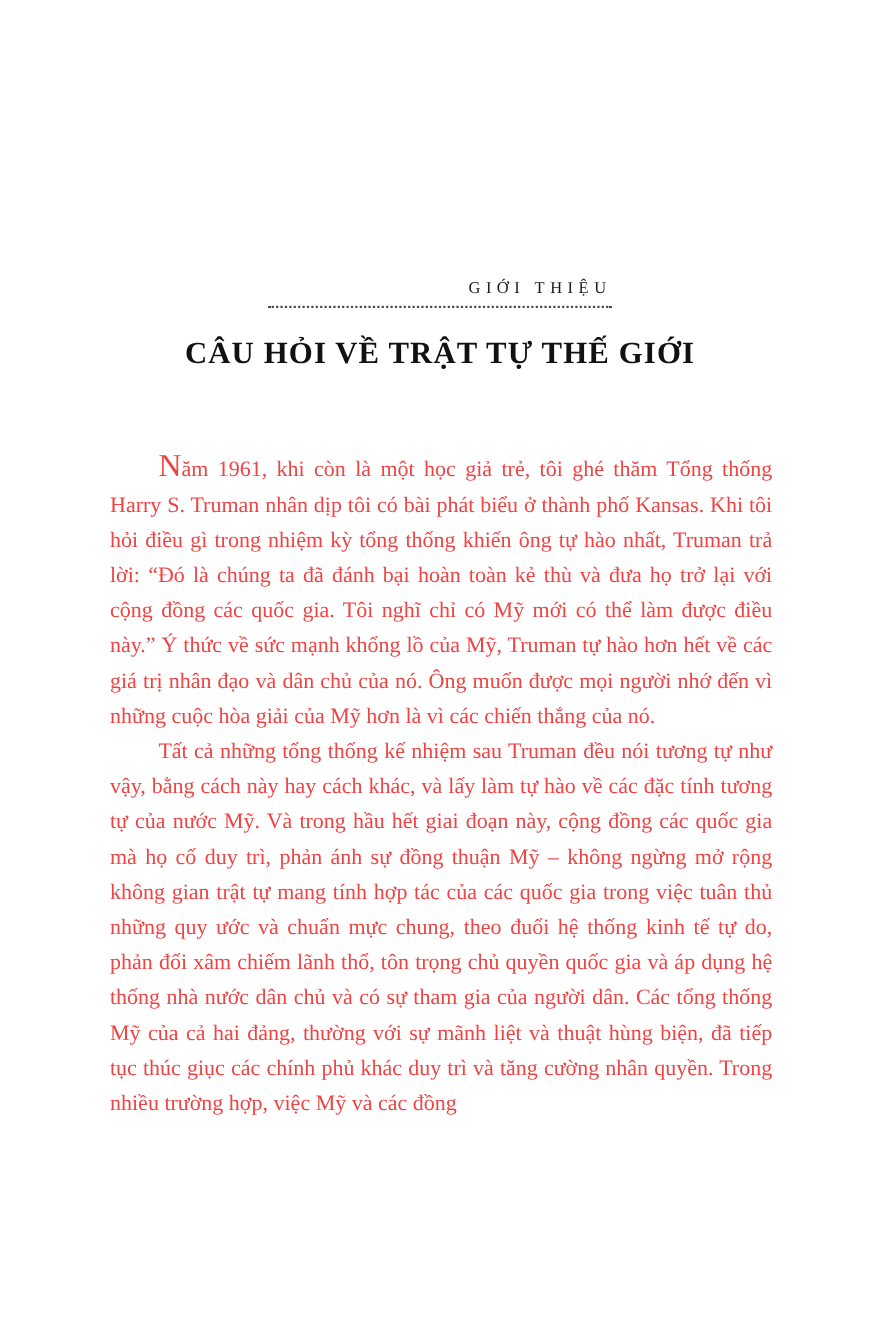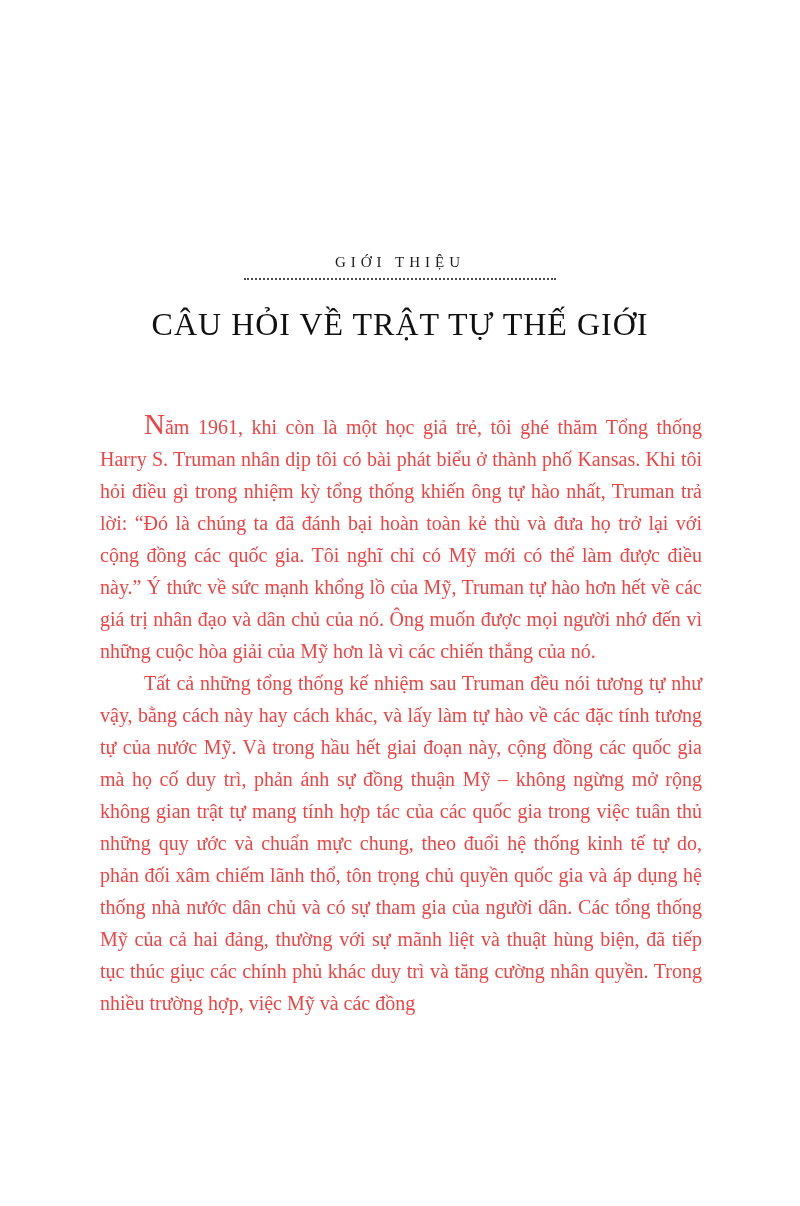--- a/index.html
+++ b/index.html
@@ -22,37 +22,37 @@
   }
   .section-label-wrap {
     position: absolute;
     top: 254px;
     left: 0;
     width: 100%;
   }
   .section-label {
     width: 312px;
     margin: 0 auto;
-    text-align: center;
+    text-align: right;
     border-bottom: 2px dotted #4a4a4a;
     padding-bottom: 7px;
     font-size: 15px;
     letter-spacing: 5px;
     color: #1c1c1c;
   }
   .chapter-title {
     position: absolute;
     top: 306px;
     left: 0;
     width: 100%;
     text-align: center;
-    font-size: 32px;
+    font-size: 28px;
     letter-spacing: 1px;
     color: #111111;
-    font-weight: normal;
+    font-weight: bold;
   }
   .body-text {
     position: absolute;
     top: 410px;
     left: 100px;
     width: 602px;
     font-size: 20px;
     line-height: 32px;
     text-align: justify;
     color: #ef4444;

